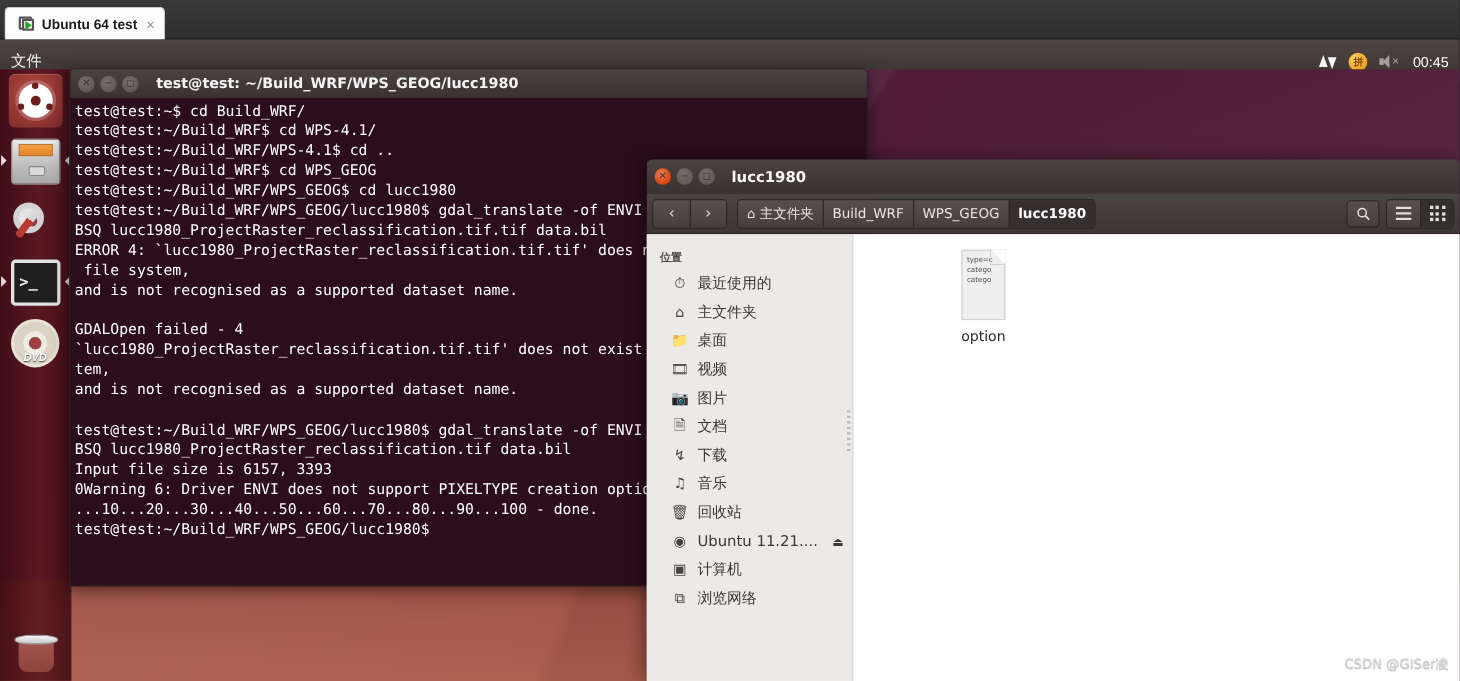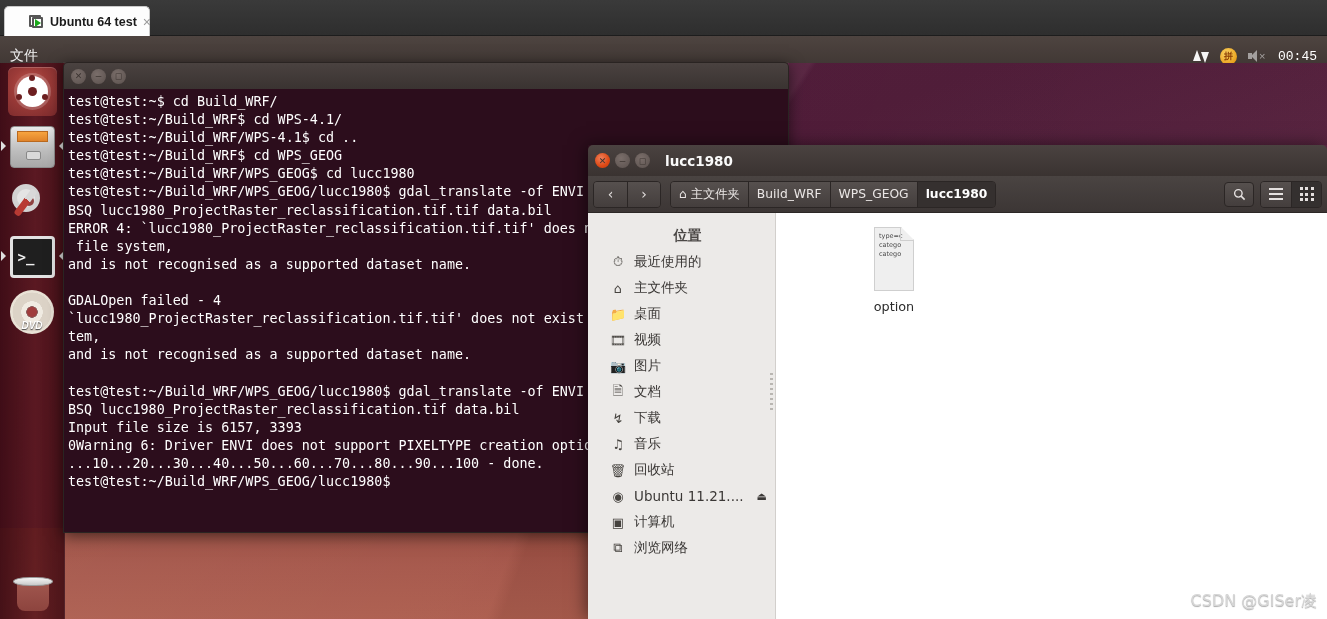--- a/index.html
+++ b/index.html
@@ -15,21 +15,21 @@
   .vm-tabstrip {
     position: absolute; left: 0; top: 0; width: 1327px; height: 36px;
     background: linear-gradient(#3a3a3a, #2e2e2e);
     border-bottom: 1px solid #1d1d1d;
   }
   .vm-tab {
     position: absolute; left: 4px; top: 6px; height: 30px; width: 146px;
     background: #fdfdfd;
     border: 1px solid #c8c8c8; border-bottom: none;
     border-radius: 5px 5px 0 0;
-    display: flex; align-items: center; padding: 0 6px 0 24px;
+    display: flex; align-items: center; padding: 0 6px 0 12px;
     gap: 6px;
   }
   .vm-tab-icon { width: 15px; height: 15px; position: relative; flex: 0 0 auto; }
   .vm-tab-icon .scr {
     position: absolute; left: 0; top: 1px; width: 12px; height: 12px;
     border: 2px solid #555; border-radius: 1px; background: #fff;
   }
   .vm-tab-icon .scr2 {
     position: absolute; left: 3px; top: 3px; width: 11px; height: 11px;
     border: 2px solid #555; border-radius: 1px; background: #fff;
@@ -84,21 +84,21 @@
   .ico-vol { position: relative; width: 19px; height: 14px; opacity: .62; }
   .ico-vol .spk {
     position: absolute; left: 0; top: 4px; width: 4px; height: 6px; background: #ddd;
   }
   .ico-vol .cone {
     position: absolute; left: 3px; top: 1px; width: 0; height: 0;
     border-top: 6px solid transparent; border-bottom: 6px solid transparent;
     border-right: 6px solid #ddd;
   }
   .ico-vol .x { position: absolute; left: 11px; top: 0px; font-size: 11px; color: #ddd; line-height: 14px;}
-  .clock { font-size: 13px; color: #fff; font-family: Liberation Mono, monospace; }
+  .clock { font-size: 13px; color: #fff; font-family: Liberation Sans, sans-serif; }
 
   
   .desktop {
     position: absolute; left: 0; top: 63px; width: 1327px; height: 556px;
     background:
       linear-gradient(123deg, rgba(255,255,255,0.045) 0%, rgba(255,255,255,0.045) 48%, rgba(0,0,0,0.05) 48.4%, rgba(0,0,0,0.05) 100%),
       linear-gradient(160deg, #5d2344 0%, #58203f 35%, #622a47 60%, #7a3a3a 85%, #8c4438 100%);
     overflow: hidden;
   }
   .desk-lower {
@@ -310,23 +310,22 @@
   .dots { display: grid; grid-template-columns: repeat(3, 3px); gap: 2.5px; }
   .dots i { width: 3px; height: 3px; background: #e4e0df; display: block; }
 
   .fm-main { flex: 1 1 auto; display: flex; min-height: 0; background: #fff; }
   .fm-side {
     width: 188px; background: #eceae8; border-right: 1px solid #d2cfcc;
     padding: 8px 0 0 0; overflow: hidden; position: relative;
     font-family: "DejaVu Sans", sans-serif;
   }
   .side-head {
-    font-size: 14px; font-weight: bold; color: #4a4745;
+    font-size: 10px; font-weight: bold; color: #4a4745;
     padding: 6px 0 4px 12px;
-    text-align: center;
   }
   .side-item {
     display: flex; align-items: center; gap: 8px;
     padding: 3px 8px 3px 22px; font-size: 13.5px; color: #3b3836;
     height: 26px;
   }
   .side-item .lbl { white-space: nowrap; overflow: hidden; text-overflow: ellipsis; }
   .side-item .eject { margin-left: auto; font-size: 11px; color: #3b3836; }
   .sidebar-scroll {
     position: absolute; right: 2px; top: 160px; width: 3px; height: 60px;
@@ -376,21 +375,21 @@
     border-radius: 50%; background: #f4fbf6;
     display: flex; flex-direction: column; align-items: center; justify-content: center;
     font-family: "DejaVu Sans", sans-serif;
   }
   .netwidget .big { font-size: 23px; color: #555; line-height: 22px; }
   .netwidget .sm { font-size: 10px; color: #22a04f; margin-top: 1px; }
 
   
   .watermark {
     position: absolute; right: 10px; bottom: 7px; z-index: 40;
-    font-size: 16px; color: #cfcfcf; opacity: .85;
+    font-size: 12px; color: #cfcfcf; opacity: .85;
     font-family: "DejaVu Sans", sans-serif;
     text-shadow: 0 1px 1px rgba(0,0,0,.4);
   }
 </style>
 </head>
 <body>
 
 <div id="root">
 
   <div class="vm-tabstrip">
@@ -470,20 +469,21 @@
           <span class="lid"></span>
       </div>
     </div>
   </div>
 
   <div class="term-win">
     <div class="term-tb">
       <span class="wbtn close">✕</span>
       <span class="wbtn min">−</span>
       <span class="wbtn max">◻</span>
+      <span class="term-title">test@test: ~/Build_WRF/WPS_GEOG/lucc1980</span>
     </div>
     <div class="term-body">
       <pre class="term-text">test@test:~$ cd Build_WRF/
 test@test:~/Build_WRF$ cd WPS-4.1/
 test@test:~/Build_WRF/WPS-4.1$ cd ..
 test@test:~/Build_WRF$ cd WPS_GEOG
 test@test:~/Build_WRF/WPS_GEOG$ cd lucc1980
 test@test:~/Build_WRF/WPS_GEOG/lucc1980$ gdal_translate -of ENVI -co INTERLEAVE=
 BSQ lucc1980_ProjectRaster_reclassification.tif.tif data.bil
 ERROR 4: `lucc1980_ProjectRaster_reclassification.tif.tif' does not exist in the

